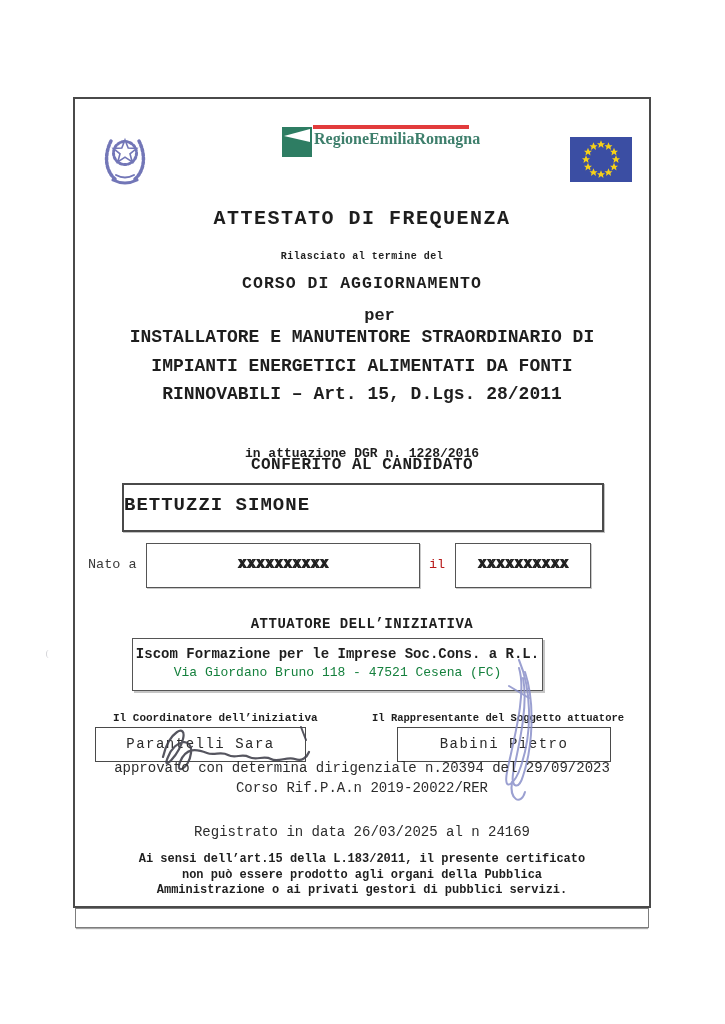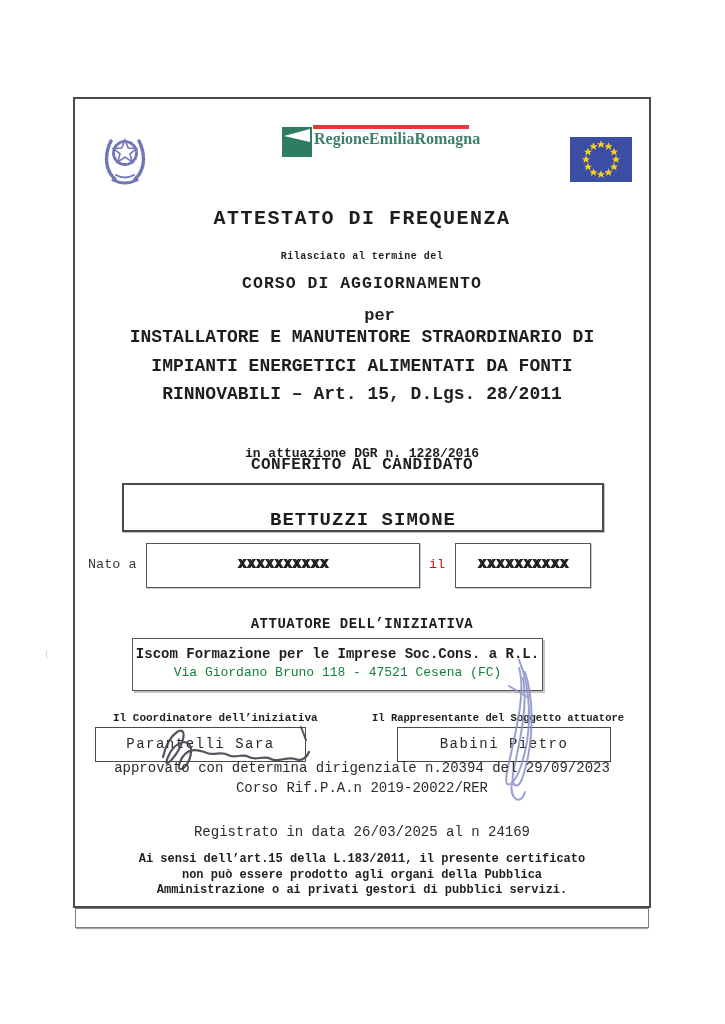--- a/index.html
+++ b/index.html
@@ -41,21 +41,21 @@
   .per          { top: 207px; font-size: 17px; font-weight: bold; padding-left: 35px; }
   .cname1       { top: 228px; font-size: 18px; font-weight: bold; }
   .cname2       { top: 257px; font-size: 18px; font-weight: bold; }
   .cname3       { top: 285px; font-size: 18px; font-weight: bold; }
   .attuazione   { top: 315px; font-size: 13px; font-weight: bold; margin-top: 32px; }
   .conferito    { top: 357px; font-size: 16px; font-weight: bold; letter-spacing: .5px; }
 
   .name-box {
     left: 47px; top: 384px; width: 482px; height: 49px;
     border: 2px solid #4a4a4a; background: #fff;
-    text-align: center; padding-top: 24px;
+    padding-top: 9px;
     font-size: 19px; font-weight: bold; letter-spacing: 1px;
     box-shadow: 1px 1px 0 rgba(120,120,120,.45);
   }
   .nato-label { left: 13px; top: 458px; font-size: 13.5px; color: #3a3a3a; }
   .birth-box1 {
     left: 71px; top: 444px; width: 274px; height: 45px;
     border: 1.5px solid #555; background: #fff;
     text-align: center; line-height: 40px;
     box-shadow: 1px 1px 0 rgba(120,120,120,.4);
   }

